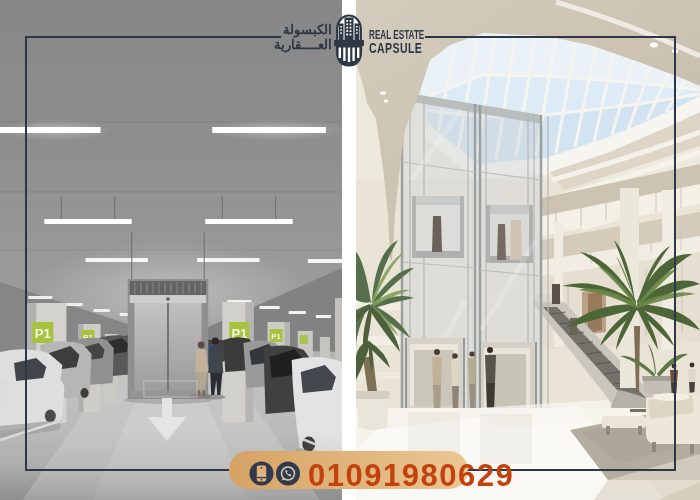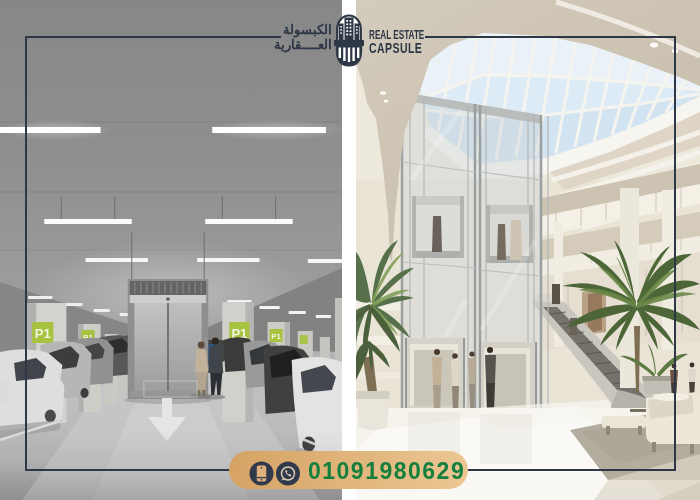--- a/index.html
+++ b/index.html
@@ -609,15 +609,15 @@
     <line x1="8" y1="16.6" x2="17" y2="16.6" stroke="#313a4b" stroke-width="1.3"></line>
     <circle cx="12.5" cy="18.6" r="0.9" fill="#313a4b"></circle>
     <circle cx="39" cy="12.5" r="12" fill="#313a4b"></circle>
     <g transform="translate(39,12.5)">
       <circle cx="0" cy="0" r="6.5" fill="none" stroke="#dcCDB2" stroke-width="1.5"></circle>
       <path d="M-4.6,4.2 L-6.8,7 L-3.4,5.9 Z" fill="#dcCDB2"></path>
       <path d="M-2.6,-2.9 C-3.3,-1 0.2,2.8 2.6,3 L3.4,1.4 L1.7,0.3 L0.8,0.9 C0,0.5 -0.9,-0.5 -1.2,-1.3 L-0.5,-2 L-1.5,-3.6 Z" fill="#dcCDB2"></path>
     </g>
   </svg>
 
-  <div class="abs" style="left:308px;top:458px;color:#15803d;font-size:23px;font-weight:bold;letter-spacing:1.5px;">01091980629</div>
+  <div class="abs" style="left:308px;top:458px;color:#c2410c;font-size:31px;font-weight:bold;letter-spacing:1.5px;">01091980629</div>
 
 </div>
 
 </body></html>

